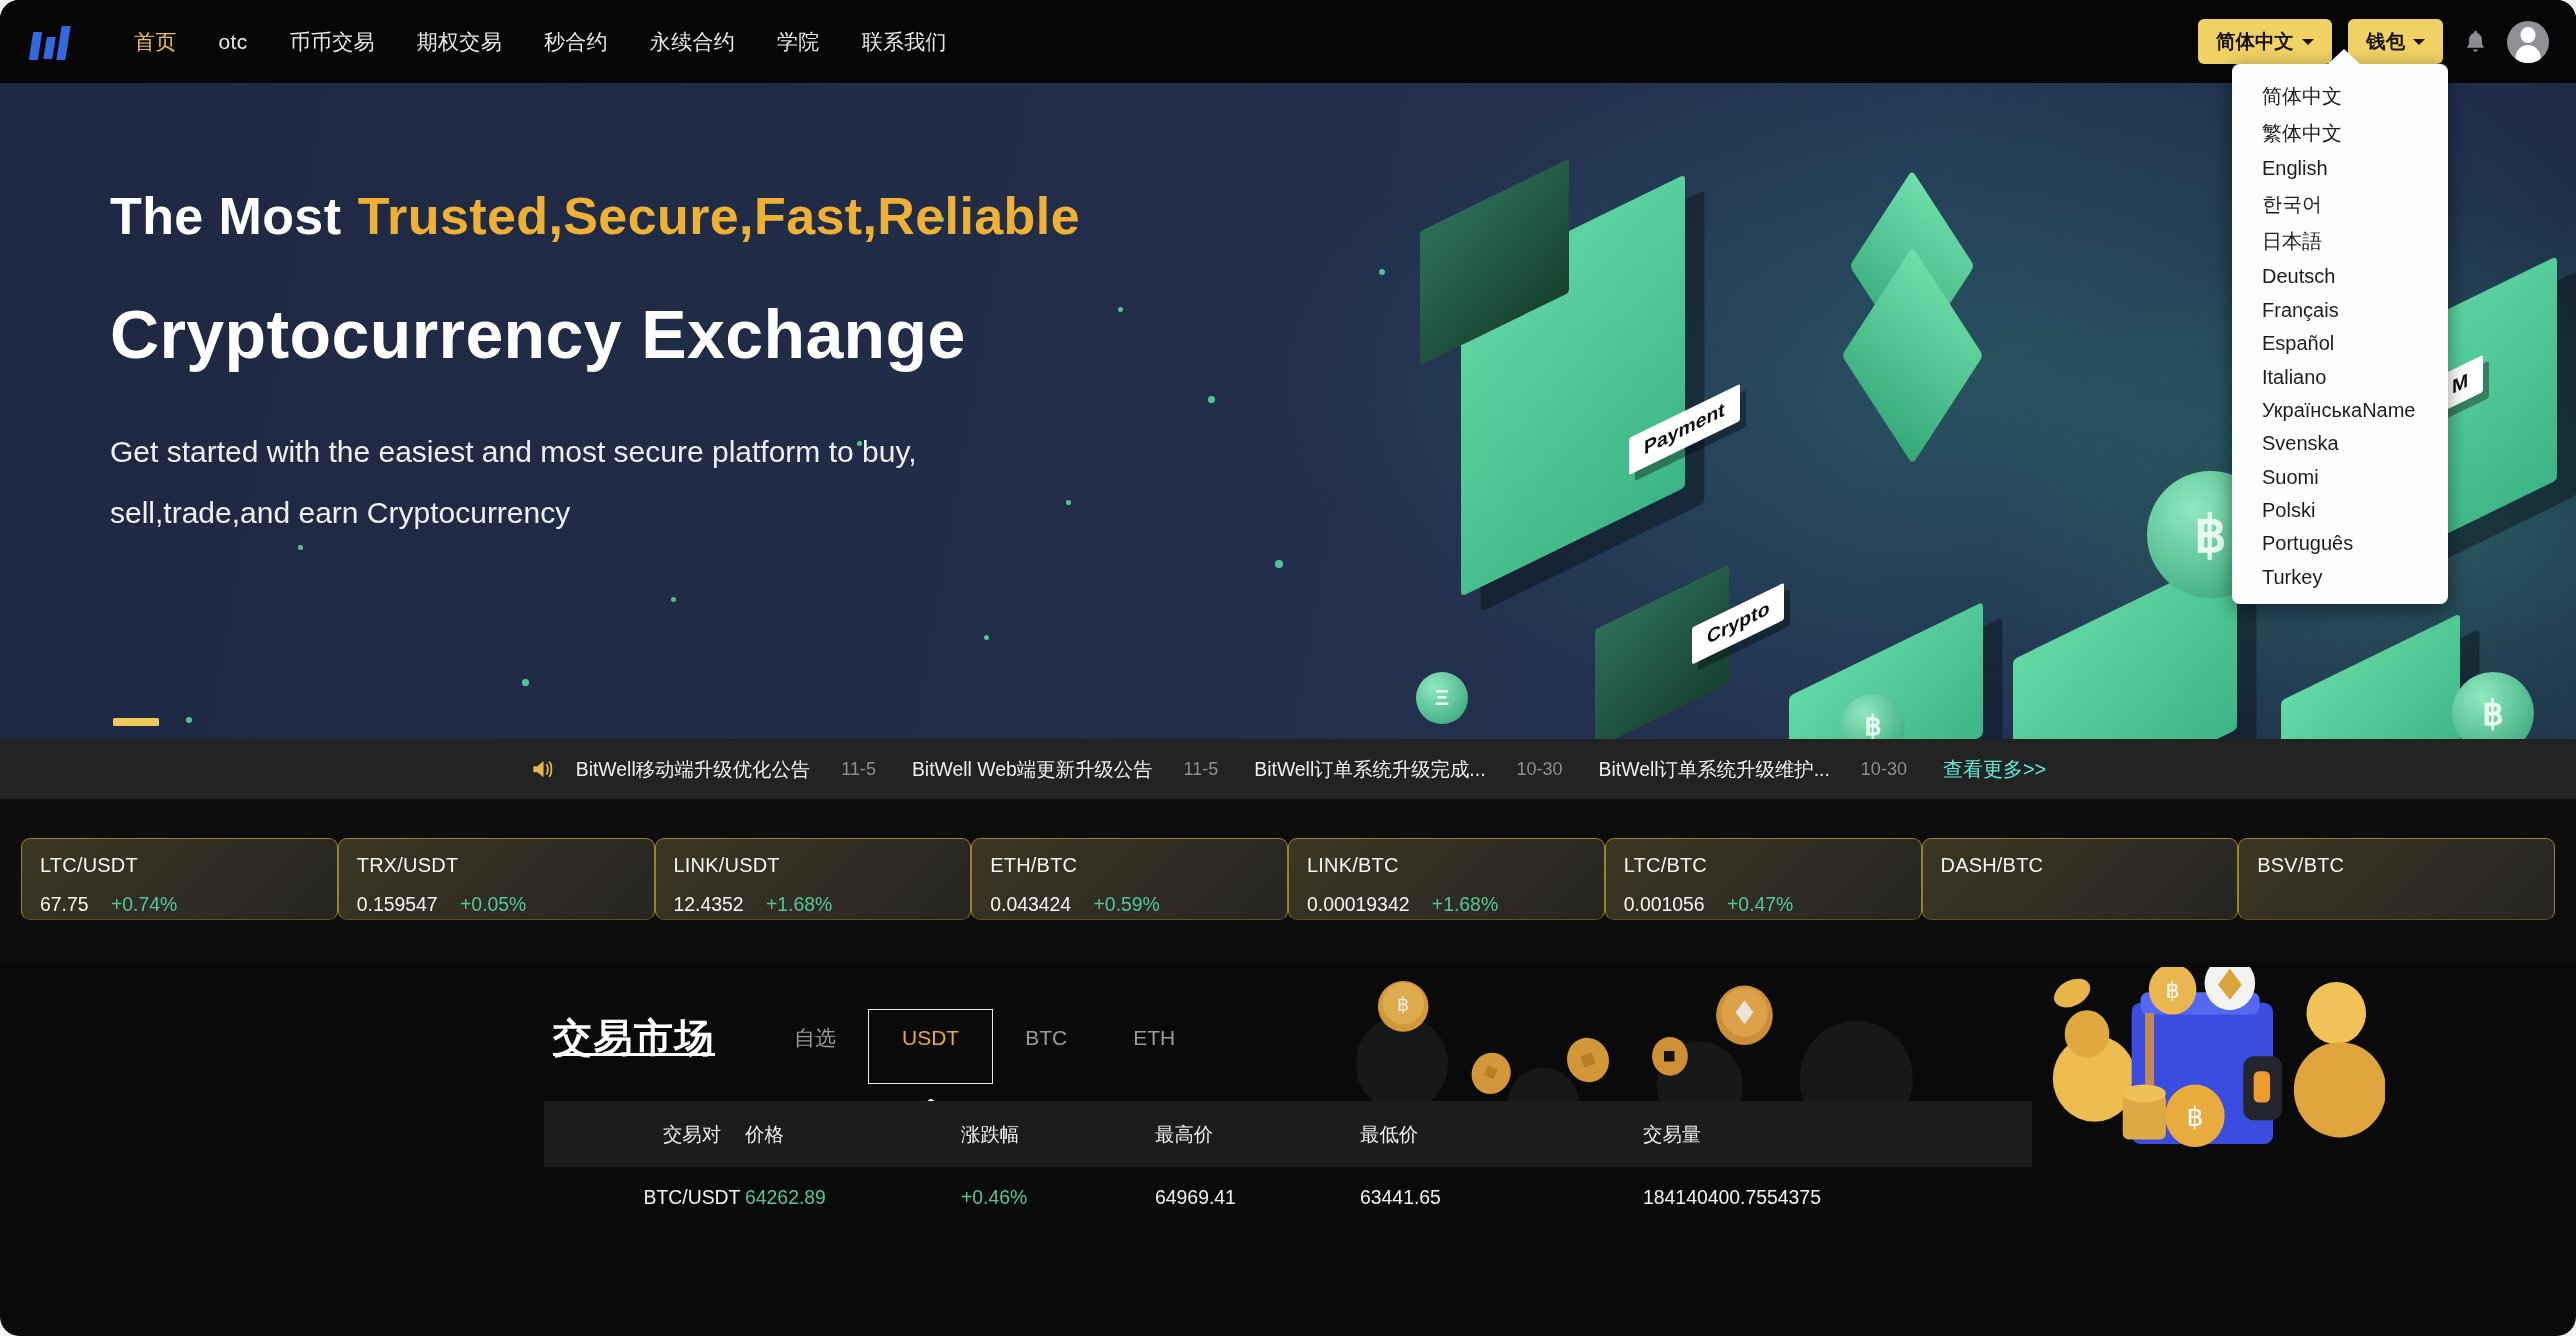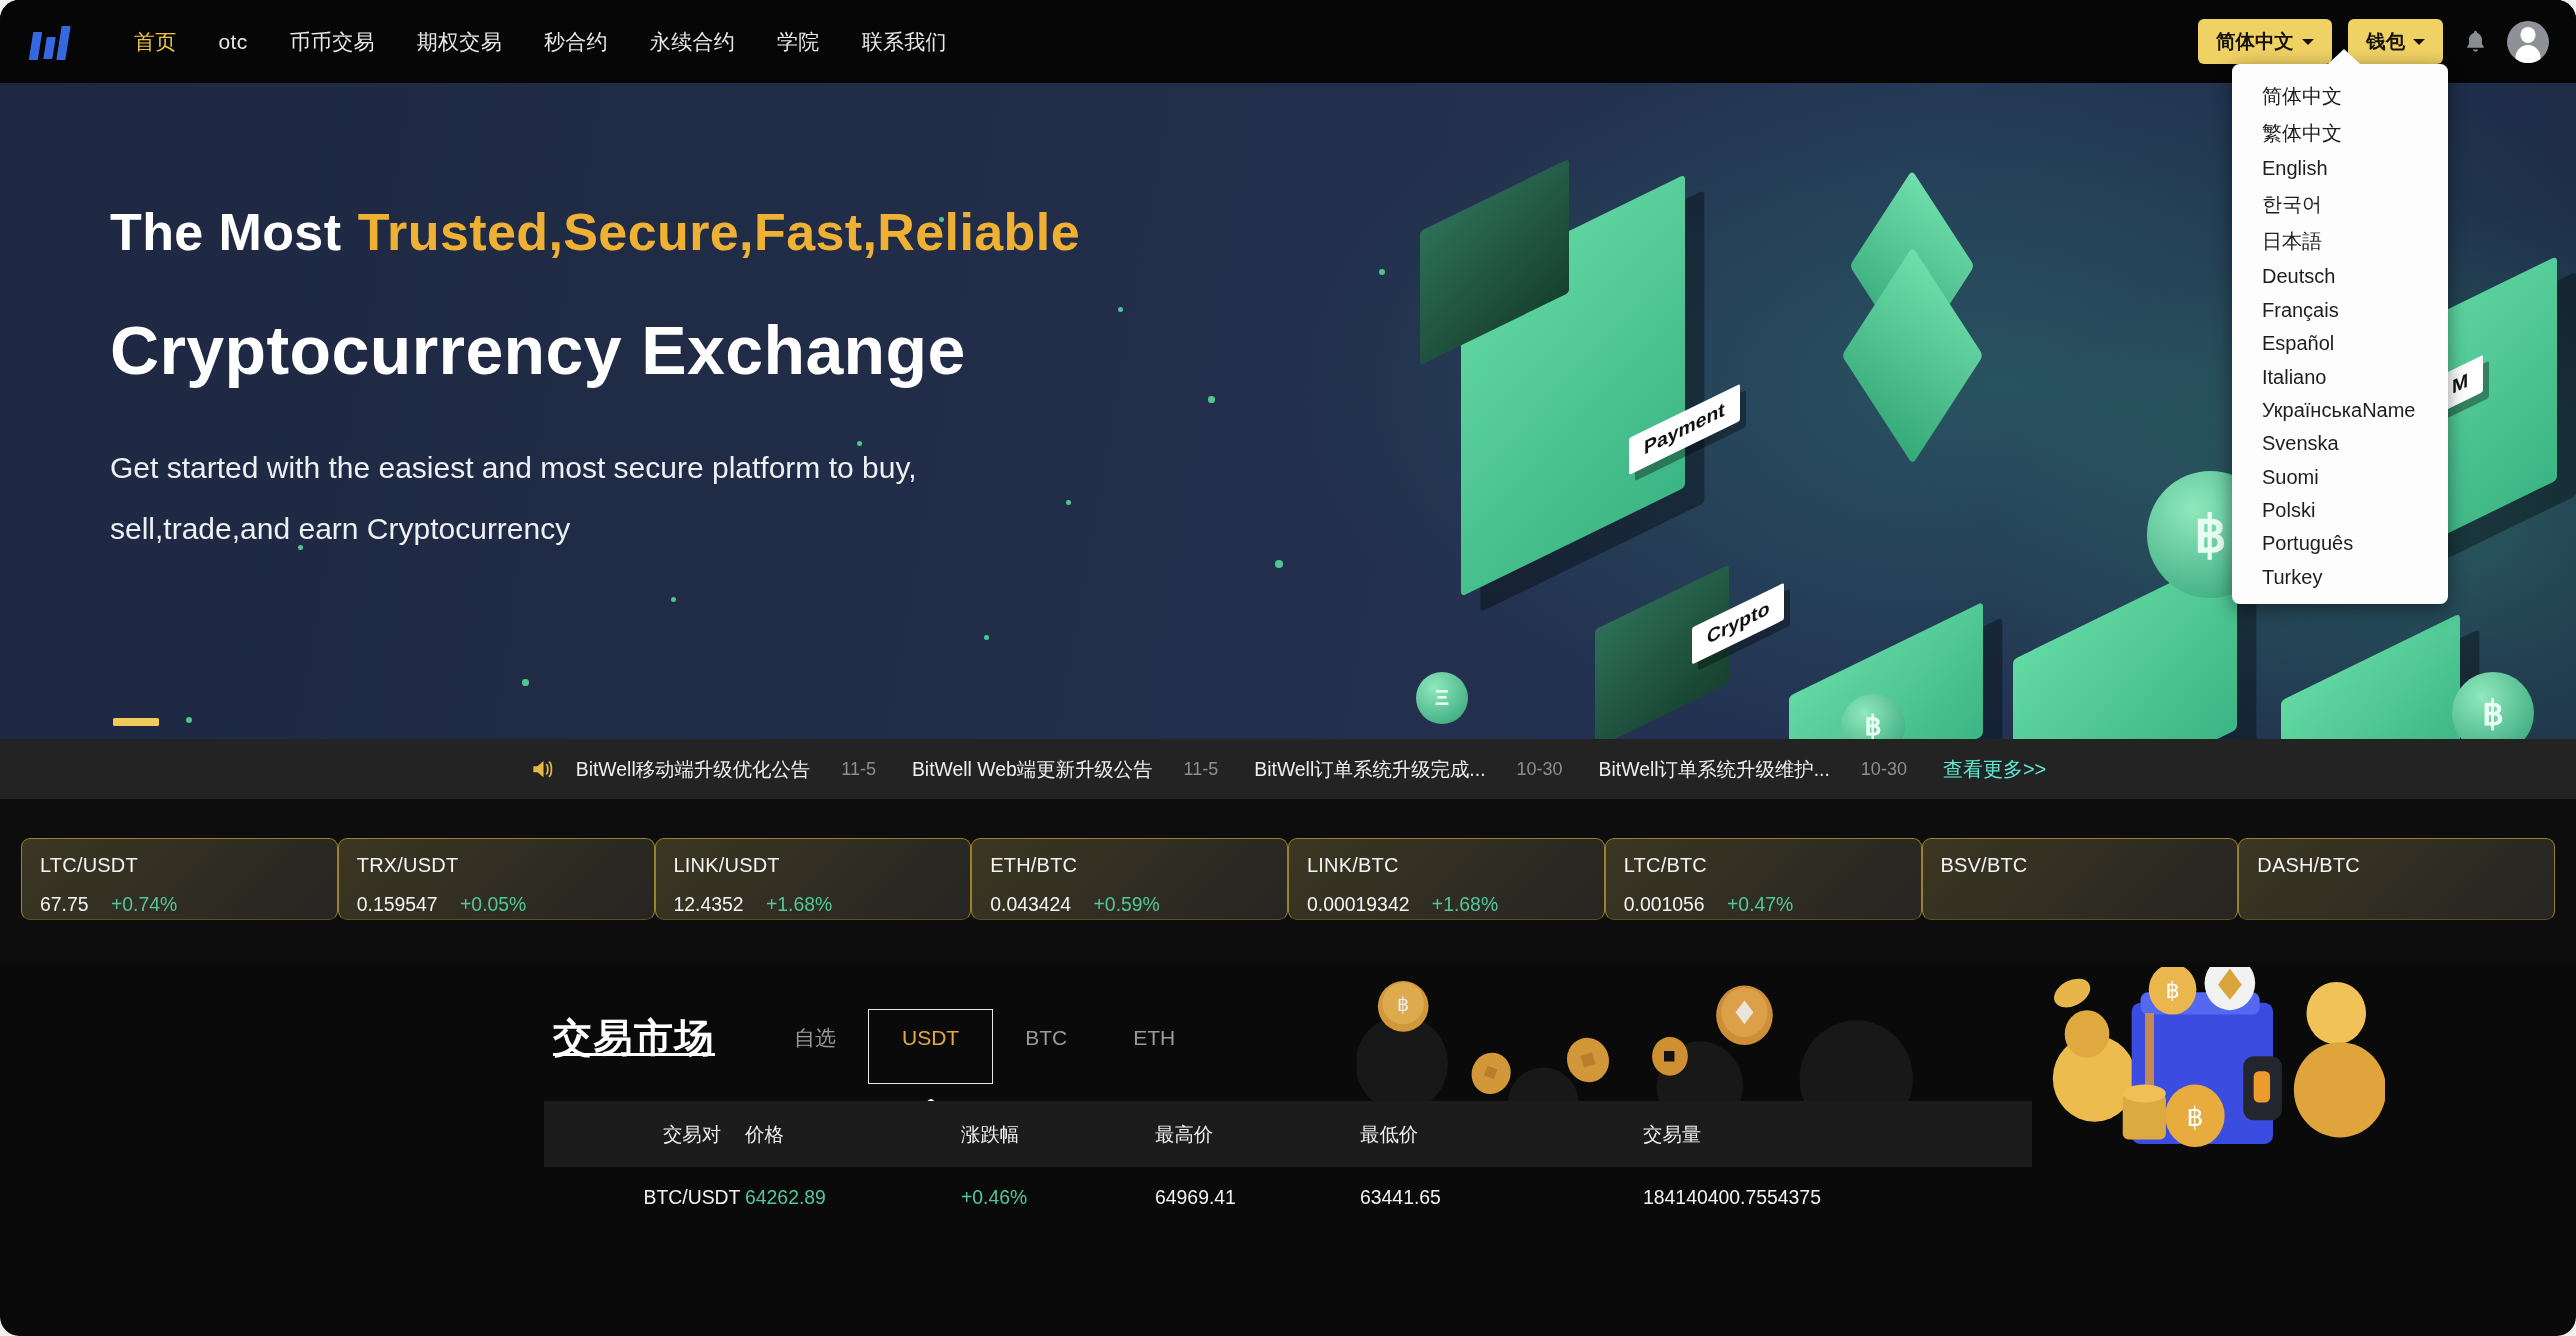--- a/index.html
+++ b/index.html
@@ -82,21 +82,21 @@
     background:#222d47;
   }
   .hero-art{ position:absolute; inset:0; overflow:hidden; }
   .hero-grad{
     position:absolute; inset:0;
     background:
       radial-gradient(ellipse 1044px 522px at 78% 46%, rgba(64,199,150,.22), transparent 70%),
       radial-gradient(ellipse 671px 462px at 96% 70%, rgba(70,208,155,.20), transparent 72%),
       linear-gradient(100deg,#1e2842 0%, #222d49 42%, #233353 72%, #1d2b46 100%);
   }
-  .hero-text{ position:absolute; left:110px; top:119px; z-index:5; }
+  .hero-text{ position:absolute; left:110px; top:103px; z-index:5; }
   .h-l1{ font-size:52px; font-weight:700; color:#fff; letter-spacing:0.4px; white-space:nowrap;}
   .h-l1 .hl{ color:#eeb134; margin-left:16.4px; }
   .h-l2{ font-size:68px; font-weight:700; color:#fff; margin-top:49px; letter-spacing:0.4px;}
   .h-sub{ font-size:30px; color:#eef1f4; margin-top:54px; line-height:1.68; font-weight:400;}
   .hero-indicator{ position:absolute; left:113px; top:635px; width:46px; height:8.2px;
                    background:#f0ca5b; border-radius:1.5px; z-index:6; cursor:pointer;}
 
   
   .iso{ position:absolute; }
   .iso.card{
@@ -377,28 +377,28 @@
       </div>
     </div>
     <div class="tcard">
       <div class="pair">LTC/BTC</div>
       <div class="row">
         <span class="px">0.001056</span>
         <span class="chg">+0.47%</span>
       </div>
     </div>
     <div class="tcard">
-      <div class="pair">BSV/BTC</div>
+      <div class="pair">DASH/BTC</div>
       <div class="row">
         <span class="px"></span>
         <span class="chg"></span>
       </div>
     </div>
     <div class="tcard">
-      <div class="pair">DASH/BTC</div>
+      <div class="pair">BSV/BTC</div>
       <div class="row">
         <span class="px"></span>
         <span class="chg"></span>
       </div>
     </div>
   </div>
 
   <div class="market">
 
     <div class="mk-deco">

